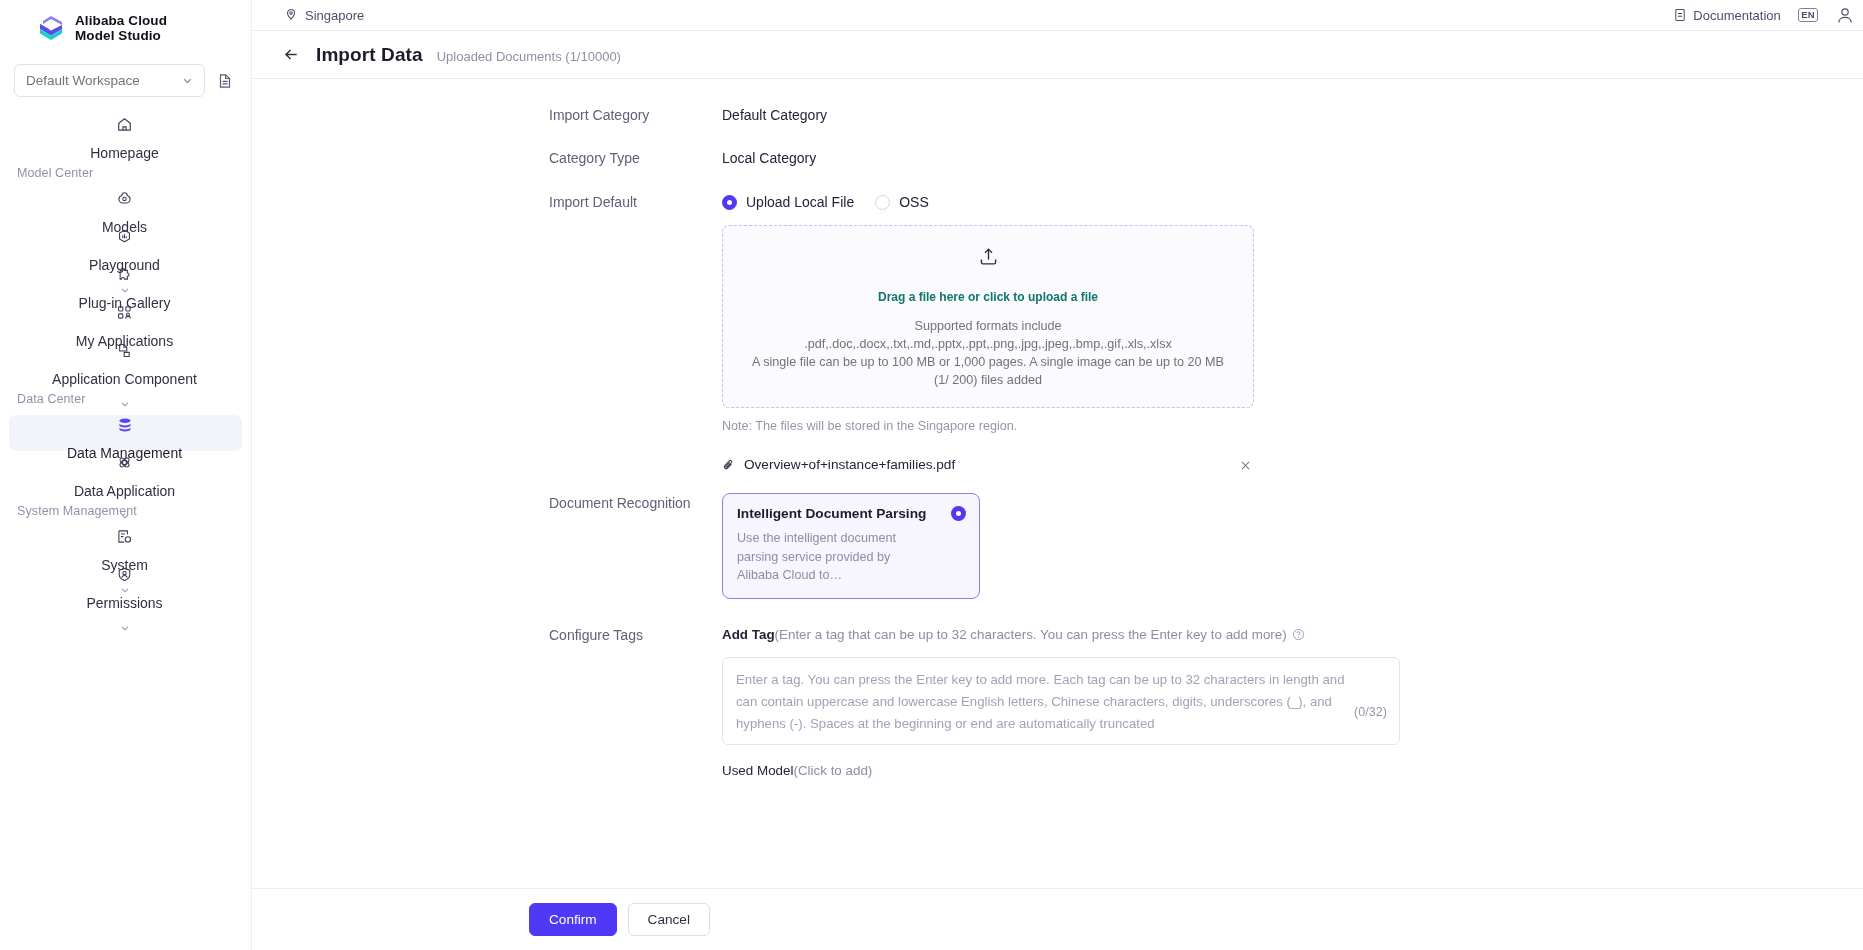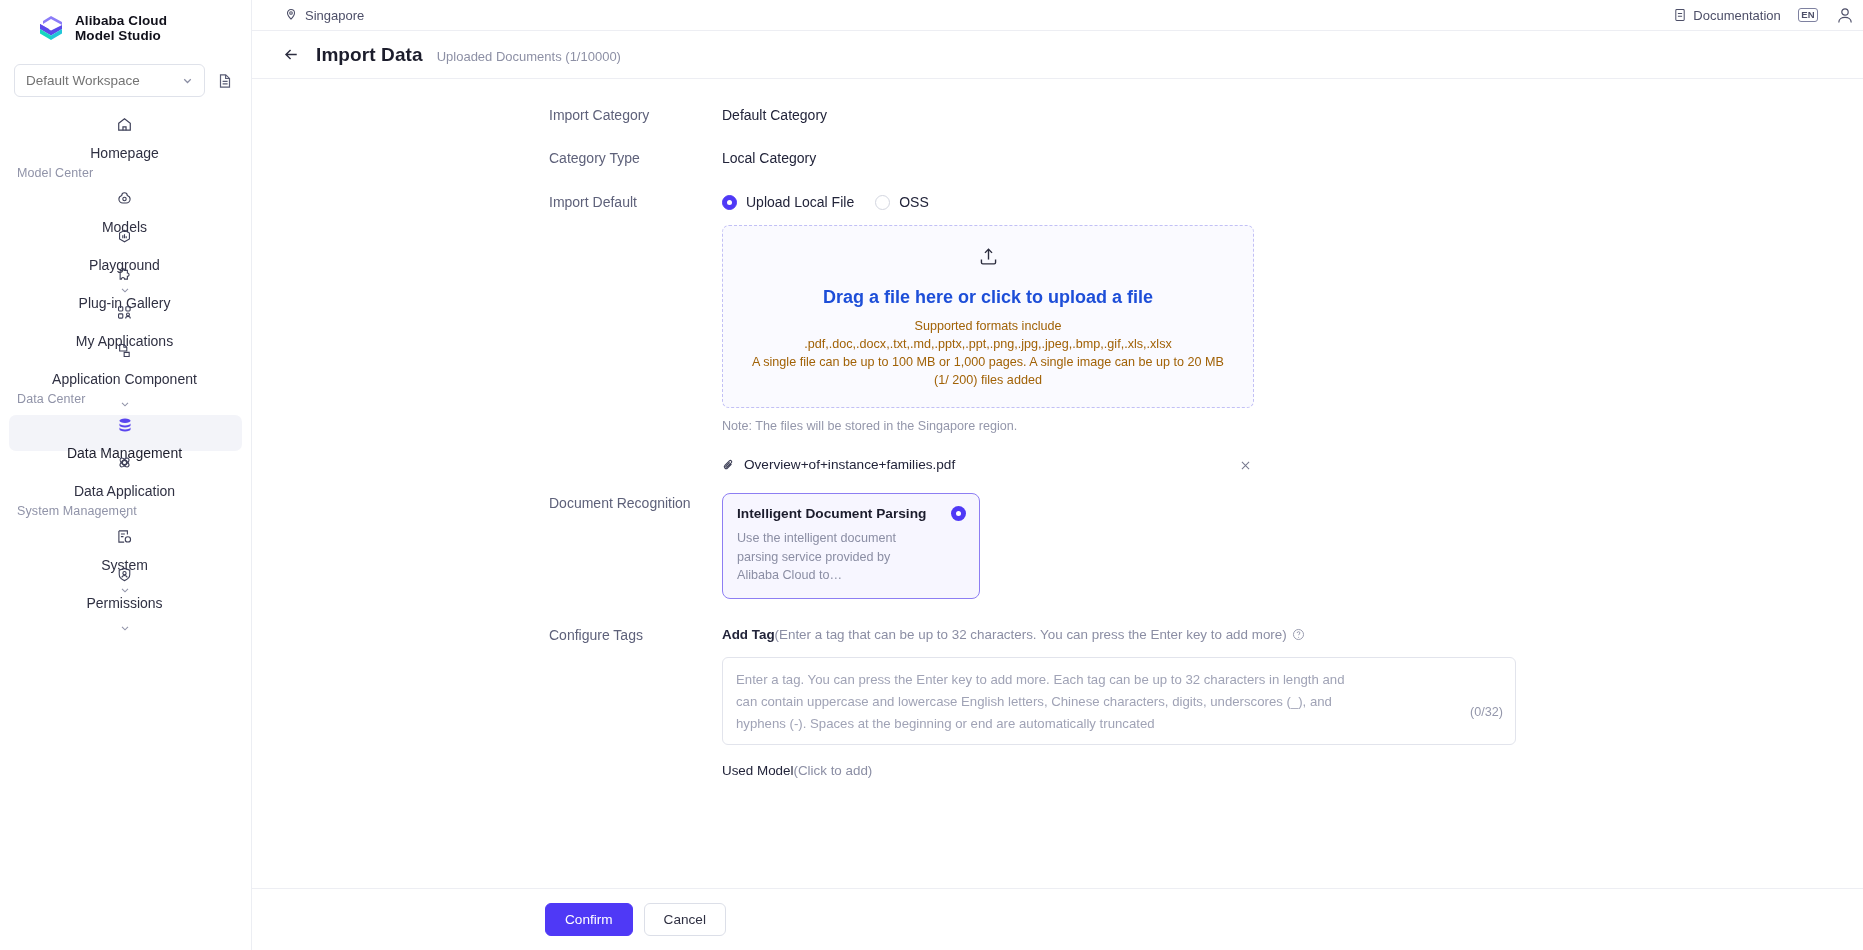--- a/index.html
+++ b/index.html
@@ -121,22 +121,22 @@
   .dropzone {
     width: 532px; min-height: 183px;
     border: 1.4px dashed #c2c0f5; border-radius: 7px;
     background: #fafaff;
     margin-top: 13px;
     display: flex; flex-direction: column; align-items: center; justify-content: center;
     padding: 18px 16px 17px;
     cursor: pointer;
   }
   .dz-icon { color: #2b2c3e; margin-bottom: 15px; }
-  .dz-title { font-size: 18px; font-weight: bold; color: #1d4ed8; margin-bottom: 10px; text-align: center; }
-  .dz-sub { font-size: 12.6px; color: #a16207; line-height: 18px; text-align: center; }
+  .dz-title { font-size: 12px; font-weight: bold; color: #0f766e; margin-bottom: 10px; text-align: center; }
+  .dz-sub { font-size: 12.6px; color: #737373; line-height: 18px; text-align: center; }
   .note { font-size: 12.6px; color: #9497ab; margin-top: 8px; }
 
   .file-row {
     display: flex; align-items: center;
     width: 532px; margin-top: 19px;
     font-size: 13.6px; color: #22243a;
   }
   .file-clip { margin-right: 8px; color: #3c3e55; display: flex; }
   .file-name { flex: 1 1 auto; }
   .file-remove { color: #75788d; cursor: pointer; display: flex; padding: 2px; }
@@ -157,21 +157,21 @@
     margin-top: 1px;
   }
   .rec-radio::after { content: ""; width: 5px; height: 5px; border-radius: 50%; background: #fff; }
   .rec-desc { font-size: 12.6px; color: #8b8ea4; line-height: 18.5px; margin-top: 6px; max-width: 196px; }
 
   
   .tag-head { font-size: 13.4px; line-height: 19px; color: #8b8ea4; display: flex; align-items: center; }
   .tag-head b { color: #22243a; font-weight: bold; }
   .help-icon { margin-left: 5px; color: #9497ab; display: inline-flex; cursor: pointer; }
   .tag-box {
-    width: 794px; min-height: 75px; margin-top: 13px;
+    width: 678px; min-height: 75px; margin-top: 13px;
     border: 1px solid #e2e4ec; border-radius: 6px;
     background: #fff; padding: 11px 13px 9px 13px;
     position: relative; cursor: text;
   }
   .tag-placeholder { font-size: 13.2px; color: #a0a3b6; line-height: 22.2px; max-width: 625px; }
   .tag-counter { position: absolute; right: 12px; bottom: 22px; font-size: 12.6px; color: #9497ab; }
   .used-tags { margin-top: 16px; font-size: 13.4px; color: #22243a; }
   .used-tags span.click { color: #8b8ea4; cursor: pointer; }
 
   
@@ -179,21 +179,21 @@
     position: absolute; left: 252px; right: 0; bottom: 0; height: 62px;
     border-top: 1px solid #edeef3; background: #fff;
     display: flex; align-items: center; gap: 11px;
     padding-left: 277px;
   }
   .btn {
     height: 33px; border-radius: 6px; font-size: 13.6px;
     display: inline-flex; align-items: center; justify-content: center;
     cursor: pointer; padding: 0 19px;
   }
-  .btn-primary { background: #4f39f6; color: #fff; border: 1px solid #4f39f6; min-width: 75px; margin-left: 16px; }
+  .btn-primary { background: #4f39f6; color: #fff; border: 1px solid #4f39f6; min-width: 75px; }
   .btn-default { background: #fff; color: #2f3042; border: 1px solid #dcdfe8; min-width: 68px; }
 </style>
 </head>
 <body>
 
 <div class="app">
 
   <aside class="sidebar">
 
     <div class="brand">

